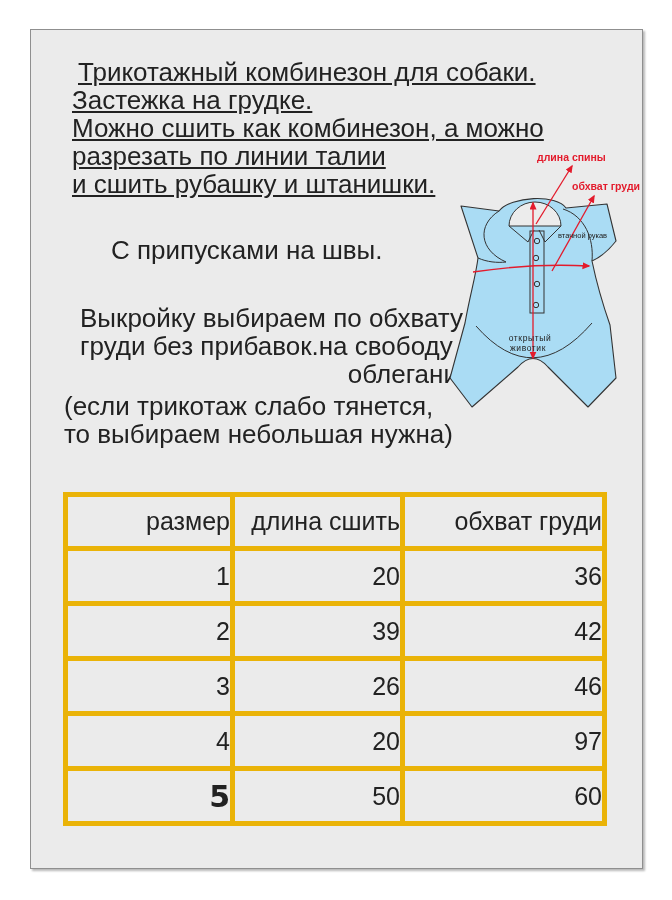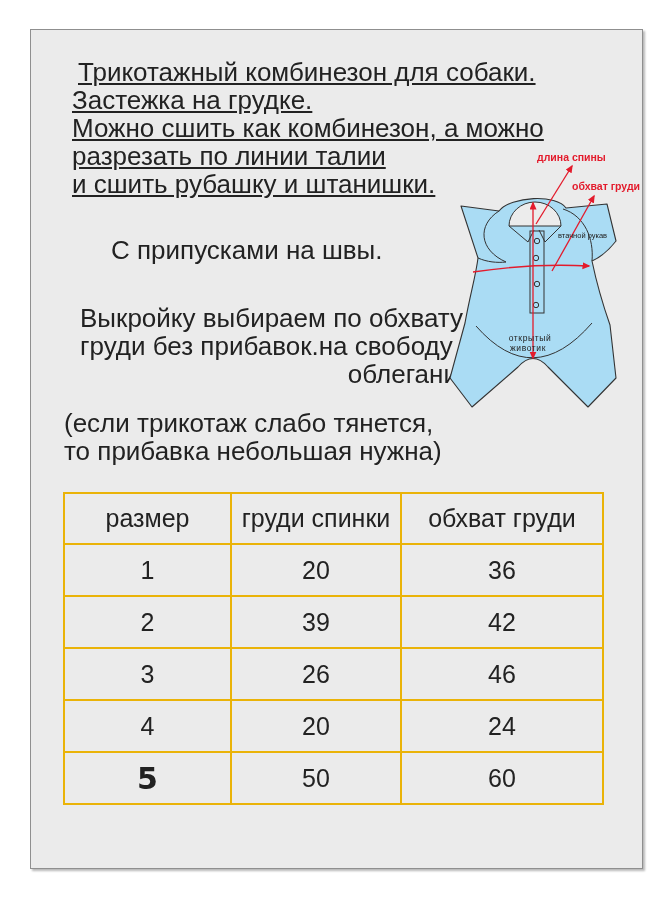--- a/index.html
+++ b/index.html
@@ -11,31 +11,31 @@
     position:absolute;left:30px;top:29px;width:611px;height:838px;
     background:#ebebeb;border:1px solid #8f8f8f;
     box-shadow:2px 2px 2px rgba(0,0,0,0.28);
   }
   .txt{position:absolute;font-size:26px;line-height:28px;color:#222;white-space:nowrap;}
   #intro{left:72px;top:58px;text-decoration:underline;}
   #intro .l0{padding-left:6px;}
   #seams{left:87px;top:236px;margin-left:24px;}
   #fit{left:80px;top:304px;width:392px;}
   #fit .l2{text-align:right;}
-  #stretch{left:64px;top:409px;}
+  #stretch{left:64px;top:392px;}
   #diagram{position:absolute;left:445px;top:145px;overflow:visible;}
   #diagram text{font-family:"Liberation Sans",sans-serif;}
   .red-label{font-size:10.5px;fill:#e31b2c;font-weight:bold;}
   .dark-label{fill:#222;}
   table#size-table{
     position:absolute;left:63px;top:492px;border-collapse:collapse;
     color:#222;table-layout:fixed;
   }
   #size-table th,#size-table td{
-    border:2px solid #eab308;text-align:center;vertical-align:middle;
+    border:5px solid #eab308;text-align:right;vertical-align:middle;
     font-weight:normal;font-size:25px;padding:0;
   }
   #size-table th{height:49px;}
   #size-table td{height:50px;}
   #size-table td.big{font-weight:bold;font-size:30px;font-family:"DejaVu Sans",sans-serif;}
   .c0{width:167px;}.c1{width:170px;}.c2{width:202px;}
 </style>
 </head>
 <body>
 
@@ -54,21 +54,21 @@
 </div>
 
 <div class="txt" id="fit">
   <div>Выкройку выбираем по обхвату</div>
   <div>груди без прибавок.на свободу</div>
   <div class="l2">облегания</div>
 </div>
 
 <div class="txt" id="stretch">
   <div>(если трикотаж слабо тянется,</div>
-  <div>то прибавка небольшая нужна)</div>
+  <div>то выбираем небольшая нужна)</div>
 </div>
 
 <svg id="diagram" width="200" height="300" viewBox="0 0 200 300">
   <defs>
     <marker id="ah" orient="auto-start-reverse" markerWidth="9" markerHeight="8" refX="6.5" refY="3.5" markerUnits="userSpaceOnUse">
       <path d="M0,0 L8,3.5 L0,7 Z" fill="#e31b2c"></path>
     </marker>
   </defs>
 
   <path d="M 16 61 L 54 66
@@ -112,21 +112,21 @@
 
 <table id="size-table">
   <colgroup>
       <col class="c0">
       <col class="c1">
       <col class="c2">
     </colgroup>
   <thead>
     <tr>
       <th>размер</th>
-      <th>груди спинки</th>
+      <th>длина сшить</th>
       <th>обхват груди</th>
     </tr>
   </thead>
   <tbody>
     <tr>
       <td>1</td>
       <td>20</td>
       <td>36</td>
     </tr>
     <tr>
@@ -135,21 +135,21 @@
       <td>42</td>
     </tr>
     <tr>
       <td>3</td>
       <td>26</td>
       <td>46</td>
     </tr>
     <tr>
       <td>4</td>
       <td>20</td>
-      <td>24</td>
+      <td>97</td>
     </tr>
     <tr>
       <td class="big">5</td>
       <td>50</td>
       <td>60</td>
     </tr>
   </tbody>
 </table>
 
 </body></html>

